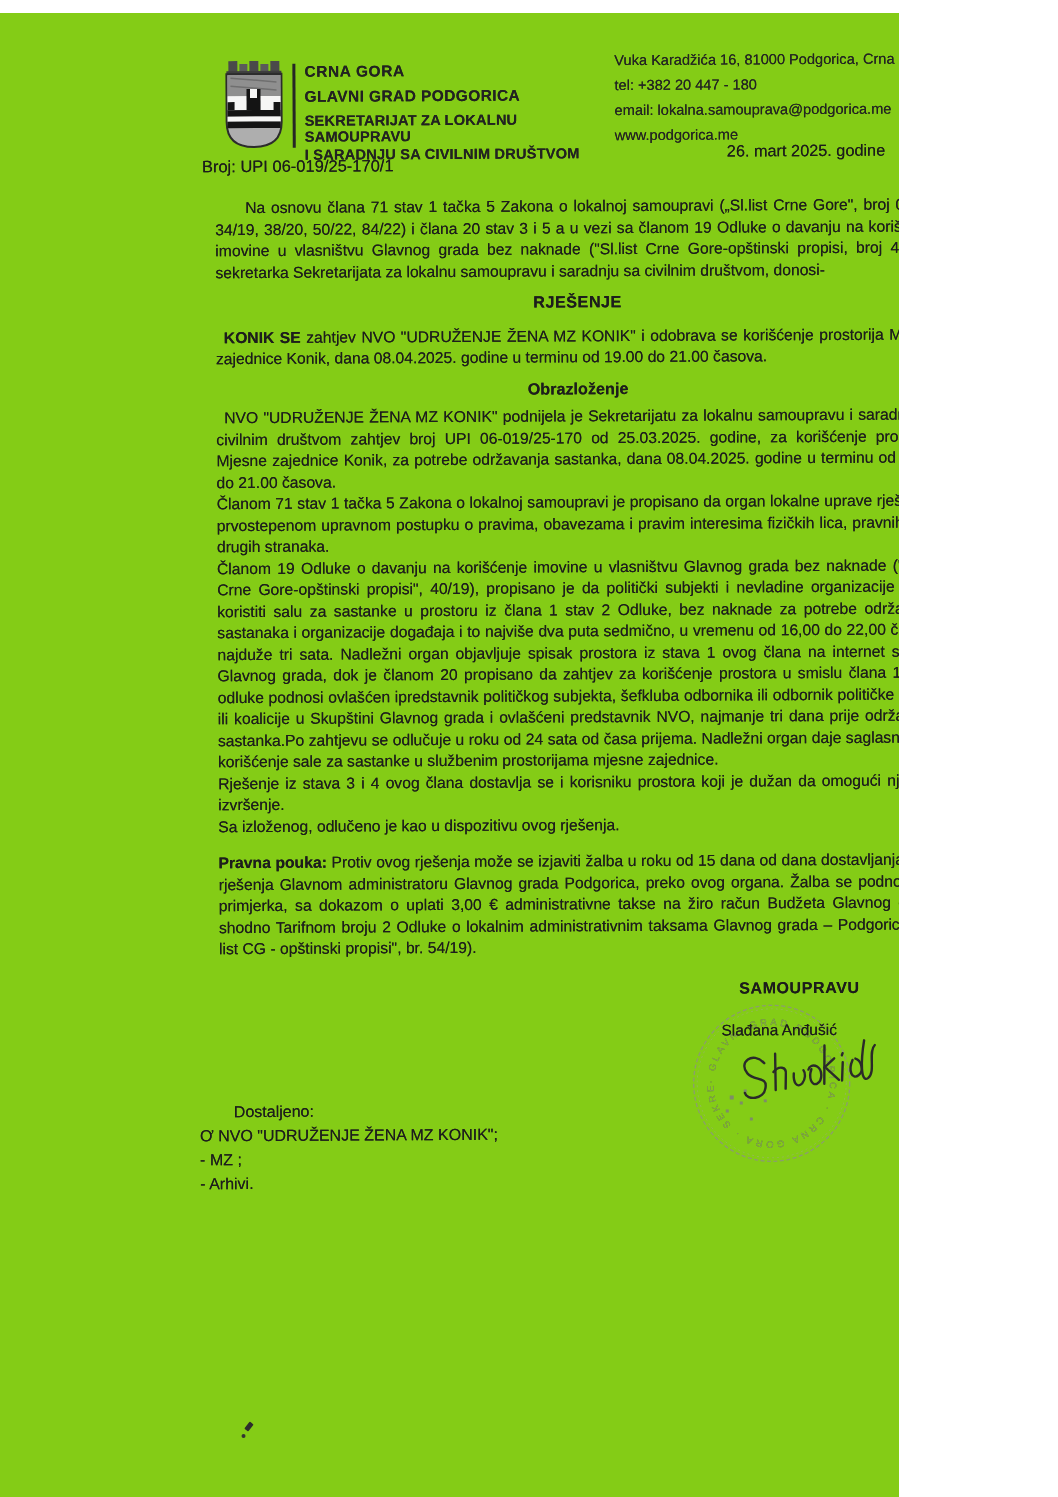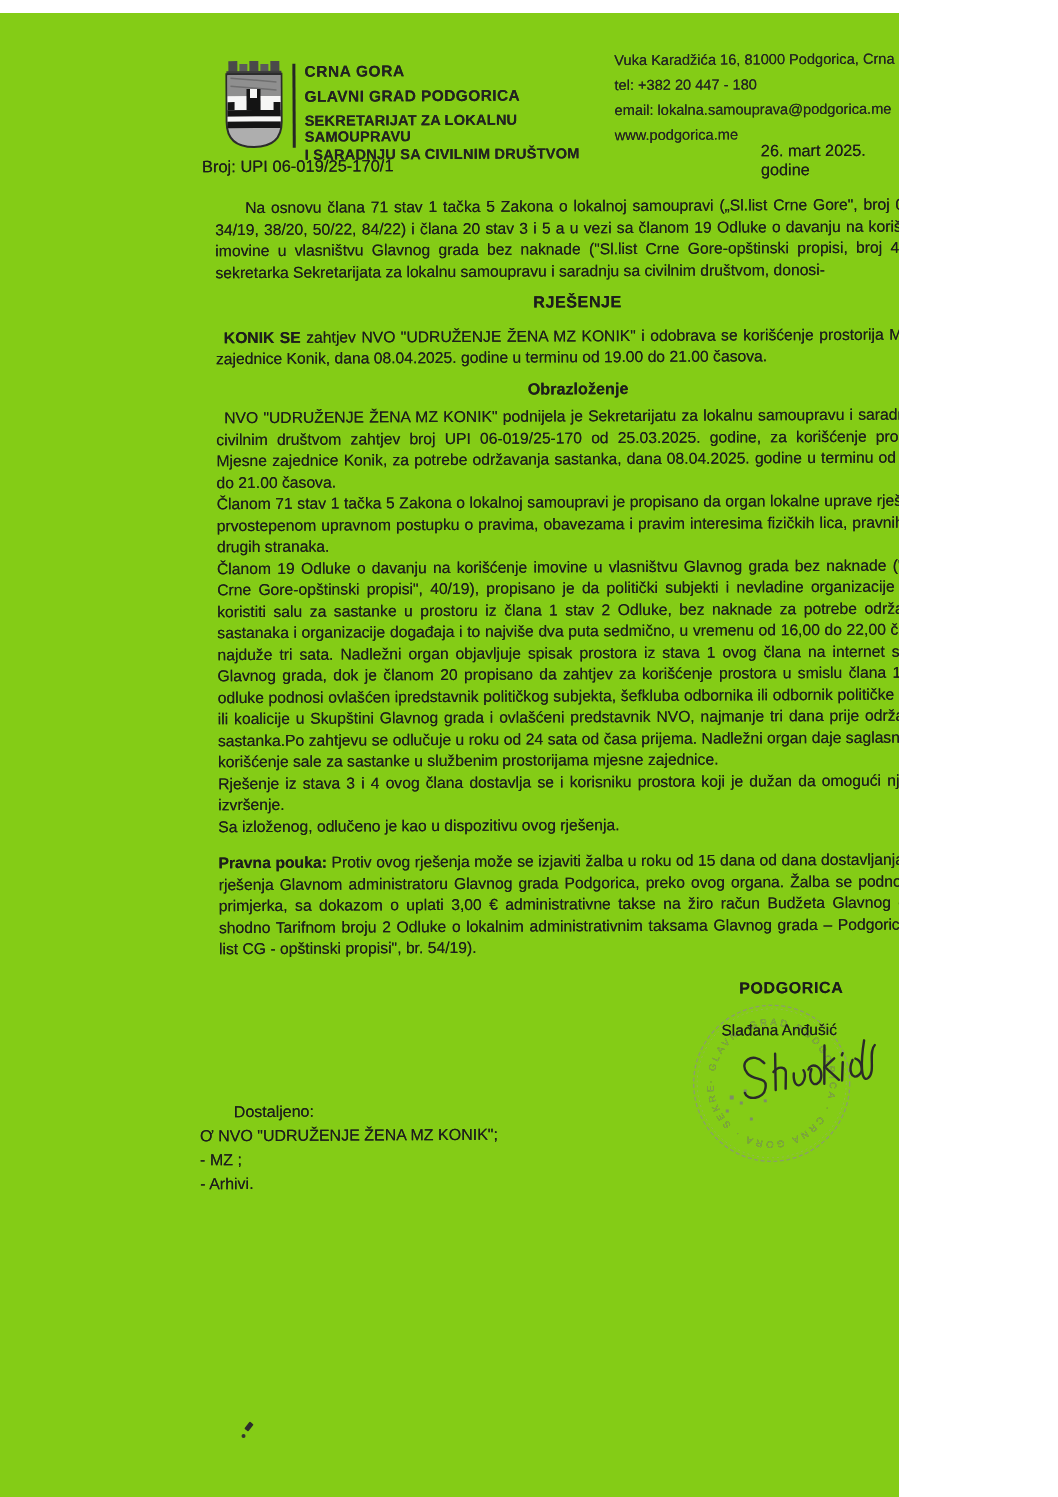--- a/index.html
+++ b/index.html
@@ -20,21 +20,21 @@
   .coa{position:absolute;left:224px;top:44px;}
   .vline{position:absolute;left:296px;top:50px;width:3px;height:84px;background:#262626;}
   .org{position:absolute;left:308px;top:49px;width:320px;font-weight:bold;color:#222;}
   .org .l1{font-size:15.5px;letter-spacing:.6px;margin-bottom:7px;}
   .org .l2{font-size:15.5px;letter-spacing:.4px;margin-bottom:7px;}
   .org .l3{font-size:14.6px;letter-spacing:.2px;margin-bottom:2px;}
   .org .l4{font-size:14.6px;letter-spacing:.2px;}
   .contact{position:absolute;left:618px;top:40px;width:360px;font-size:14.6px;color:#242424;}
   .contact div{margin-bottom:9px;white-space:nowrap;}
   .refrow-num{position:absolute;left:205px;top:143px;font-size:16.5px;}
-  .refrow-date{position:absolute;left:764px;top:130px;font-size:16.3px;}
+  .refrow-date{position:absolute;left:730px;top:130px;font-size:16.3px;}
   
   .column{
     position:absolute;left:218px;top:183px;width:724px;
     font-size:15.7px;line-height:21.5px;text-align:justify;color:#1d1d1d;
   }
   .column p{margin:0;}
   .p-intro{text-indent:30px;margin-bottom:10px !important;}
   h2.h-rjesenje{margin:0 0 12px 0;font-size:16.2px;line-height:21.5px;text-align:center;letter-spacing:.5px;}
   .p-dispo{text-indent:8px;margin-bottom:10px !important;}
   h3.h-obraz{margin:0 0 6px 0;font-size:16.2px;line-height:21.5px;text-align:center;}
@@ -110,21 +110,21 @@
 
       <p class="p-body0">NVO "UDRUŽENJE ŽENA MZ KONIK" podnijela je Sekretarijatu za lokalnu samoupravu i saradnju sa civilnim društvom  zahtjev broj UPI 06-019/25-170 od 25.03.2025. godine, za korišćenje prostorija Mjesne zajednice Konik, za potrebe održavanja sastanka, dana 08.04.2025. godine u terminu od 19.00 do 21.00 časova.</p>
       <p>Članom 71 stav 1 tačka 5  Zakona o lokalnoj samoupravi je propisano da organ lokalne uprave rješava u prvostepenom upravnom postupku o pravima, obavezama i pravim interesima fizičkih lica, pravnih lica i drugih stranaka.</p>
       <p>Članom 19 Odluke o davanju na korišćenje imovine u vlasništvu Glavnog grada bez naknade ("Sl.list Crne Gore-opštinski propisi", 40/19), propisano je da politički subjekti i nevladine organizacije mogu koristiti salu za sastanke u prostoru iz člana 1 stav 2 Odluke, bez naknade za potrebe održavanja sastanaka i organizacije događaja i to najviše dva puta sedmično, u vremenu od 16,00 do 22,00 časa, a najduže tri sata. Nadležni organ objavljuje spisak prostora iz stava 1 ovog člana na internet stranici Glavnog grada, dok je članom 20 propisano  da zahtjev za korišćenje prostora u smislu člana 19 ove odluke podnosi ovlašćen ipredstavnik političkog subjekta, šefkluba odbornika ili odbornik političke partije ili koalicije u Skupštini Glavnog grada i ovlašćeni predstavnik NVO, najmanje tri dana prije održavanja sastanka.Po zahtjevu se odlučuje u roku od 24 sata od časa prijema. Nadležni organ daje saglasnost za korišćenje sale za sastanke u službenim prostorijama mjesne zajednice.</p>
       <p>Rješenje iz stava 3 i 4 ovog člana dostavlja se i korisniku prostora koji je dužan da omogući njegovo izvršenje.</p>
       <p>Sa izloženog, odlučeno je kao u dispozitivu ovog rješenja.</p>
 
       <p class="p-pouka"><b>Pravna pouka:</b><span> Protiv ovog rješenja može se izjaviti žalba u roku od 15 dana od dana dostavljanja ovog rješenja Glavnom administratoru Glavnog grada Podgorica, preko ovog organa. Žalba se podnosi u 2 primjerka, sa dokazom o uplati 3,00 € administrativne takse na žiro račun Budžeta Glavnog grada, shodno Tarifnom broju 2 Odluke o lokalnim administrativnim taksama Glavnog grada – Podgorice („Sl. list CG - opštinski propisi", br. 54/19).</span></p>
     </main>
 
-    <div class="sig-title">PODGORICA</div>
+    <div class="sig-title">SAMOUPRAVU</div>
 
     <svg class="stamp" width="172" height="172" viewBox="0 0 172 172">
       <circle cx="86" cy="86" r="78" fill="none" stroke="#8d8d8d" stroke-width="1.3" stroke-dasharray="4 2.5" opacity="0.75"></circle>
       <circle cx="86" cy="86" r="74.5" fill="none" stroke="#a7a7a7" stroke-width="0.7" stroke-dasharray="2 3" opacity="0.6"></circle>
       <defs>
         <path id="stamparc" d="M86,86 m-58,0 a58,58 0 1,1 116,0 a58,58 0 1,1 -116,0"></path>
       </defs>
       <text font-size="9.5" fill="#8a8a8a" opacity="0.55" letter-spacing="3" font-family="Liberation Sans, sans-serif">
         <textPath href="#stamparc">· GLAVNI GRAD PODGORICA · CRNA GORA · SEKRETARIJAT ·</textPath>
       </text>

